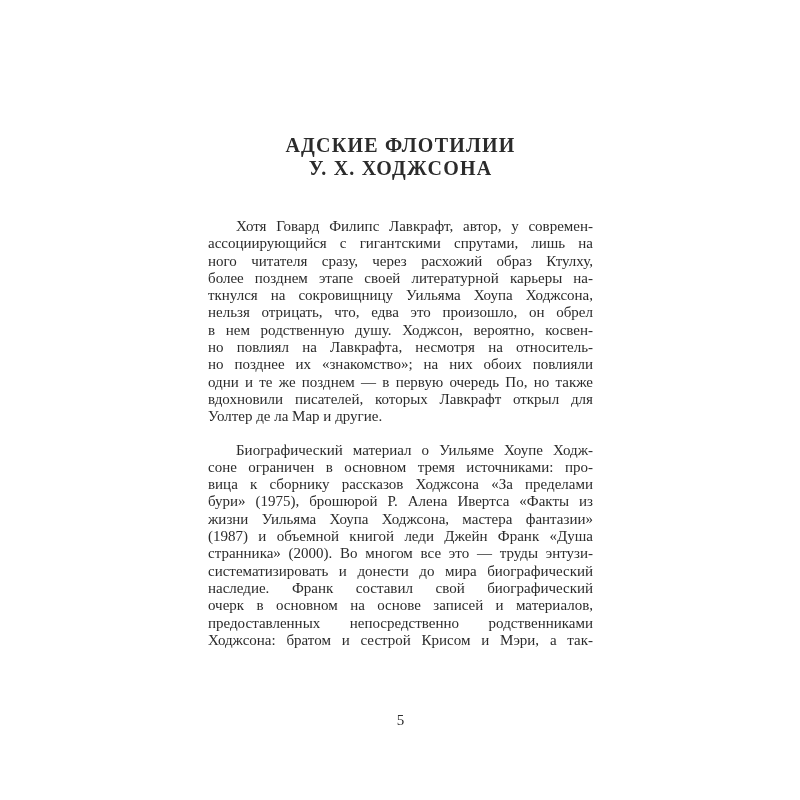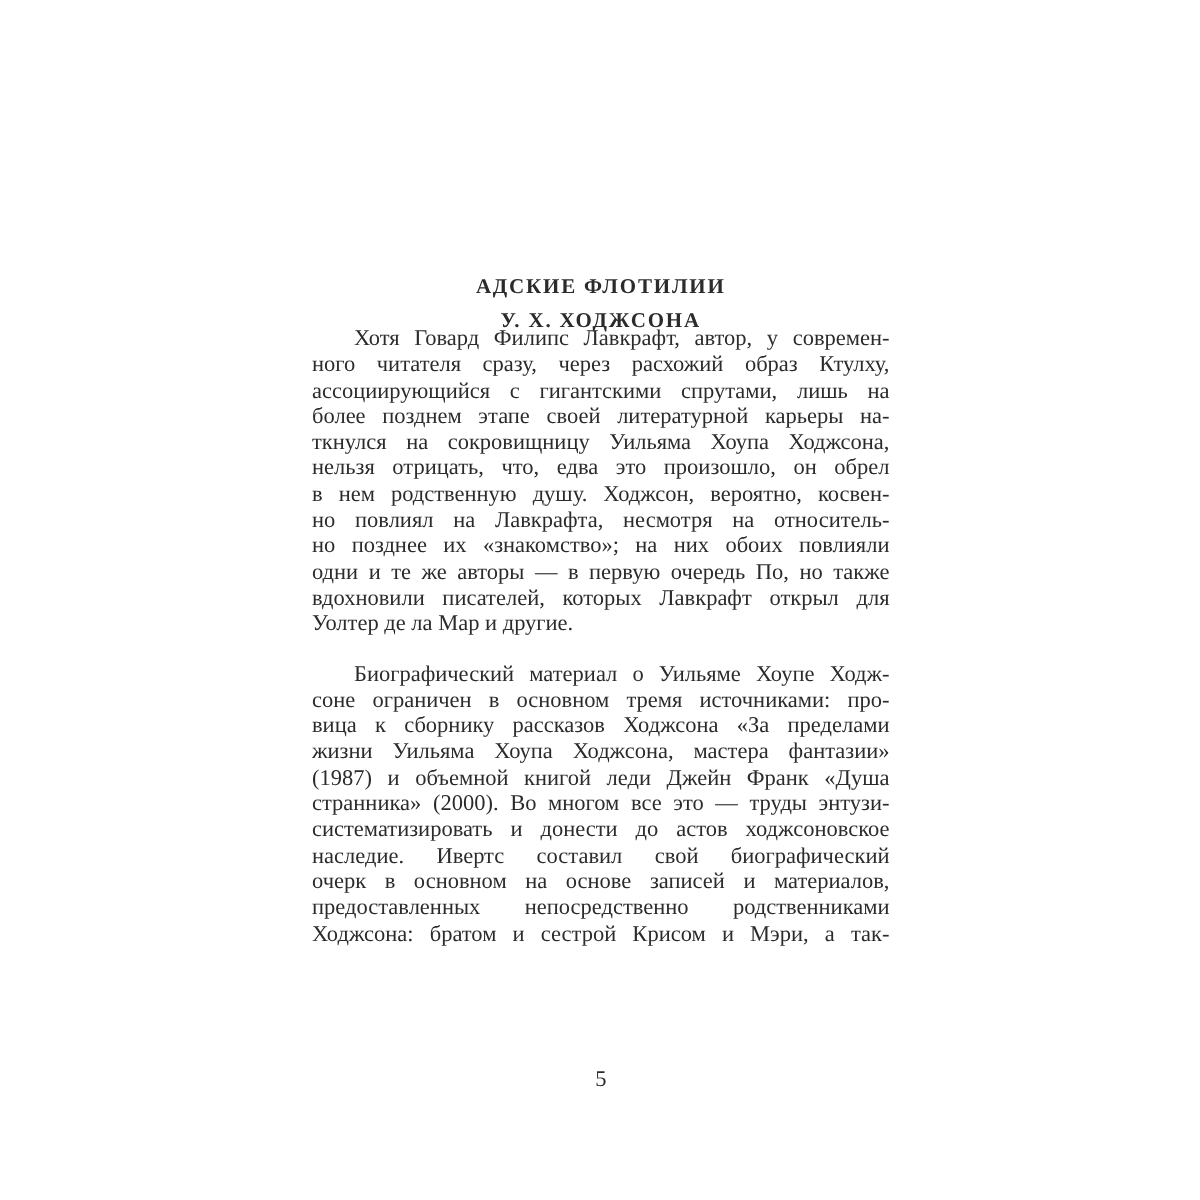--- a/index.html
+++ b/index.html
@@ -14,25 +14,24 @@
     overflow: hidden;
     font-family: "Liberation Serif", "DejaVu Serif", serif;
     color: var(--text-color, #2b2b2b);
   }
   .chapter-title {
     position: absolute;
     left: 192px;
     top: 134px;
     width: 417px;
     text-align: center;
-    font-size: 14px;
+    font-size: 20px;
     font-weight: bold;
     line-height: 23px;
     letter-spacing: 1.2px;
-    margin-top: 46px;
   }
   .body-text {
     position: absolute;
     left: 192px;
     top: 202px;
     width: 417px;
     font-size: 15px;
     line-height: 17.3px;
   }
   .paragraph {
@@ -65,41 +64,42 @@
 <div class="page" style="--bg-color: #ffffff; --text-color: #2b2b2b;">
 
   <div class="chapter-title">
     <div>АДСКИЕ ФЛОТИЛИИ</div>
     <div>У. Х. ХОДЖСОНА</div>
   </div>
 
   <div class="body-text">
       <div class="paragraph">
         <div class="text-line indent">Хотя Говард Филипс Лавкрафт, автор, у современ-</div>
+        <div class="text-line">ассоциирующийся с гигантскими спрутами, лишь на</div>
         <div class="text-line">ного читателя сразу, через расхожий образ Ктулху,</div>
-        <div class="text-line">ассоциирующийся с гигантскими спрутами, лишь на</div>
         <div class="text-line">более позднем этапе своей литературной карьеры на-</div>
         <div class="text-line">ткнулся на сокровищницу Уильяма Хоупа Ходжсона,</div>
         <div class="text-line">нельзя отрицать, что, едва это произошло, он обрел</div>
         <div class="text-line">в нем родственную душу. Ходжсон, вероятно, косвен-</div>
         <div class="text-line">но повлиял на Лавкрафта, несмотря на относитель-</div>
         <div class="text-line">но позднее их «знакомство»; на них обоих повлияли</div>
-        <div class="text-line">одни и те же авторы — в первую очередь По, но также</div>
+        <div class="text-line">одни и те же позднем — в первую очередь По, но также</div>
         <div class="text-line">вдохновили писателей, которых Лавкрафт открыл для</div>
         <div class="text-line last">Уолтер де ла Мар и другие.</div>
       </div>
       <div class="paragraph">
         <div class="text-line indent">Биографический материал о Уильяме Хоупе Ходж-</div>
         <div class="text-line">соне ограничен в основном тремя источниками: про-</div>
         <div class="text-line">вица к сборнику рассказов Ходжсона «За пределами</div>
+        <div class="text-line">бури» (1975), брошюрой Р. Алена Ивертса «Факты из</div>
         <div class="text-line">жизни Уильяма Хоупа Ходжсона, мастера фантазии»</div>
         <div class="text-line">(1987) и объемной книгой леди Джейн Франк «Душа</div>
         <div class="text-line">странника» (2000). Во многом все это — труды энтузи-</div>
-        <div class="text-line">систематизировать и донести до астов ходжсоновское</div>
-        <div class="text-line">наследие. Ивертс составил свой биографический</div>
+        <div class="text-line">систематизировать и донести до мира биографический</div>
+        <div class="text-line">наследие. Франк составил свой биографический</div>
         <div class="text-line">очерк в основном на основе записей и материалов,</div>
         <div class="text-line">предоставленных непосредственно родственниками</div>
         <div class="text-line">Ходжсона: братом и сестрой Крисом и Мэри, а так-</div>
       </div>
     </div>
 
   <div class="page-number">5</div>
 
 </div>
 

